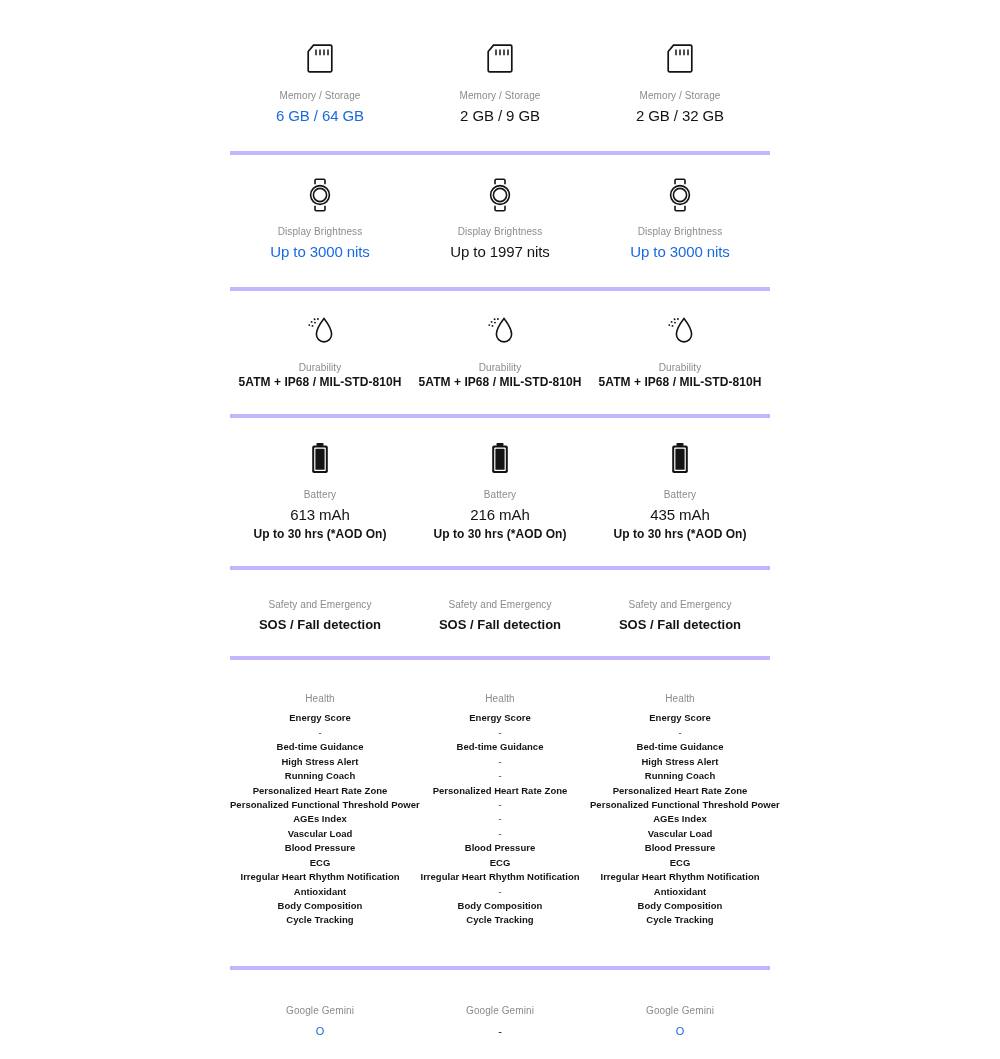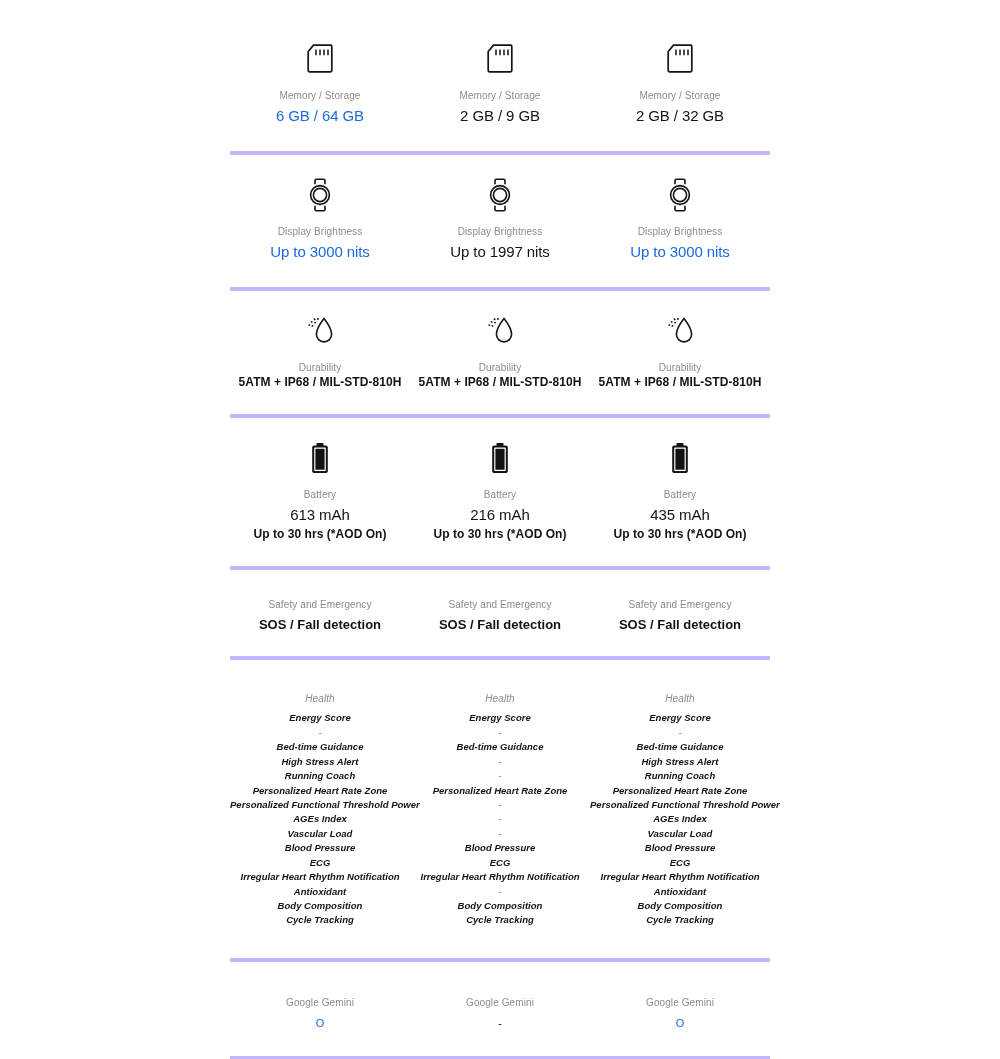--- a/index.html
+++ b/index.html
@@ -79,24 +79,24 @@
     font-weight: 700;
     color: #141414;
     margin-top: 6px;
     line-height: 1.3;
   }
 
   
   .spec-row.iconrow .spec-cell { padding-bottom: 24px; }
 
   
-  .spec-row.featurelist .spec-cell { padding: 24px 0 26px; font-style: italic; }
+  .spec-row.featurelist .spec-cell { padding: 24px 0 26px; }
   .feature-list {
     list-style: none;
-    margin: 6px 0 4px;
+    margin: 6px 0 12px;
     padding: 0;
   }
   .feature-list li {
     font-size: 9.5px;
     font-weight: 700;
     color: #141414;
     line-height: 1.52;
     letter-spacing: .02px;
     white-space: nowrap;
   }

